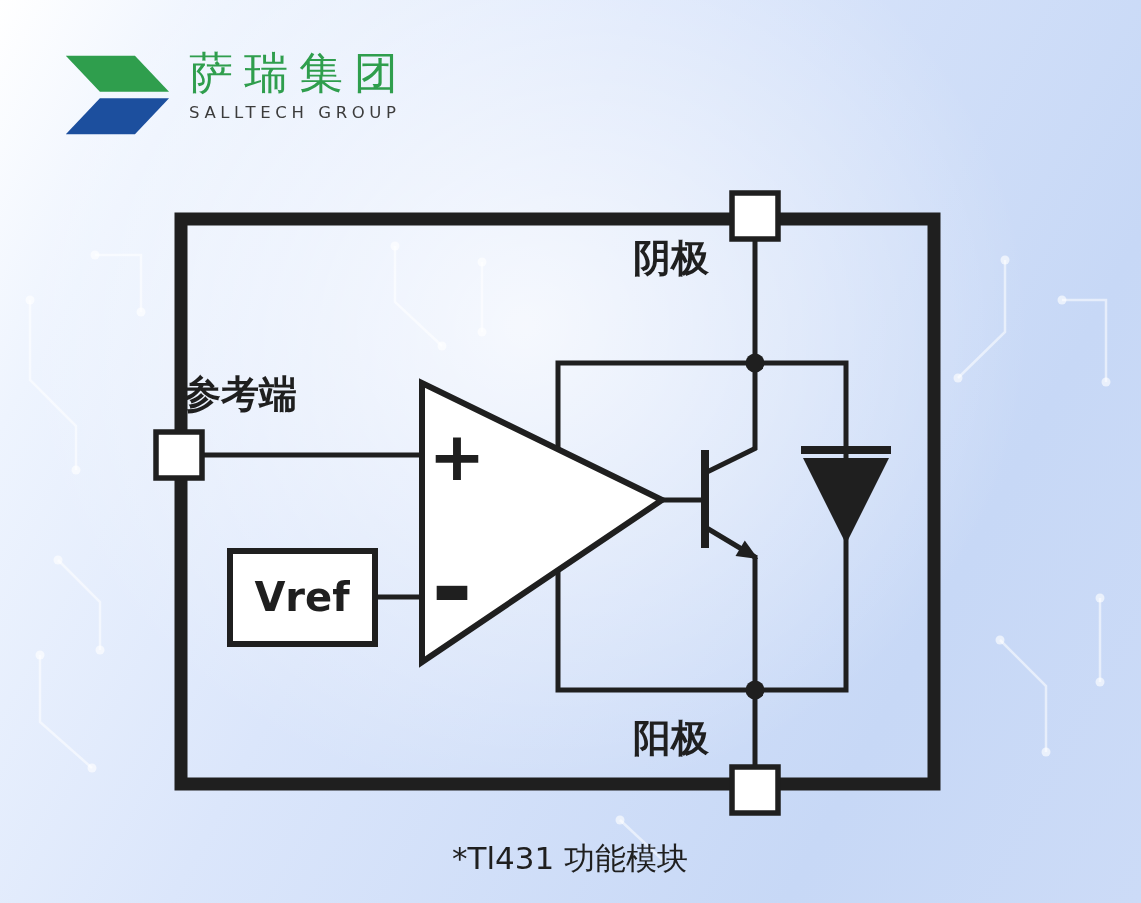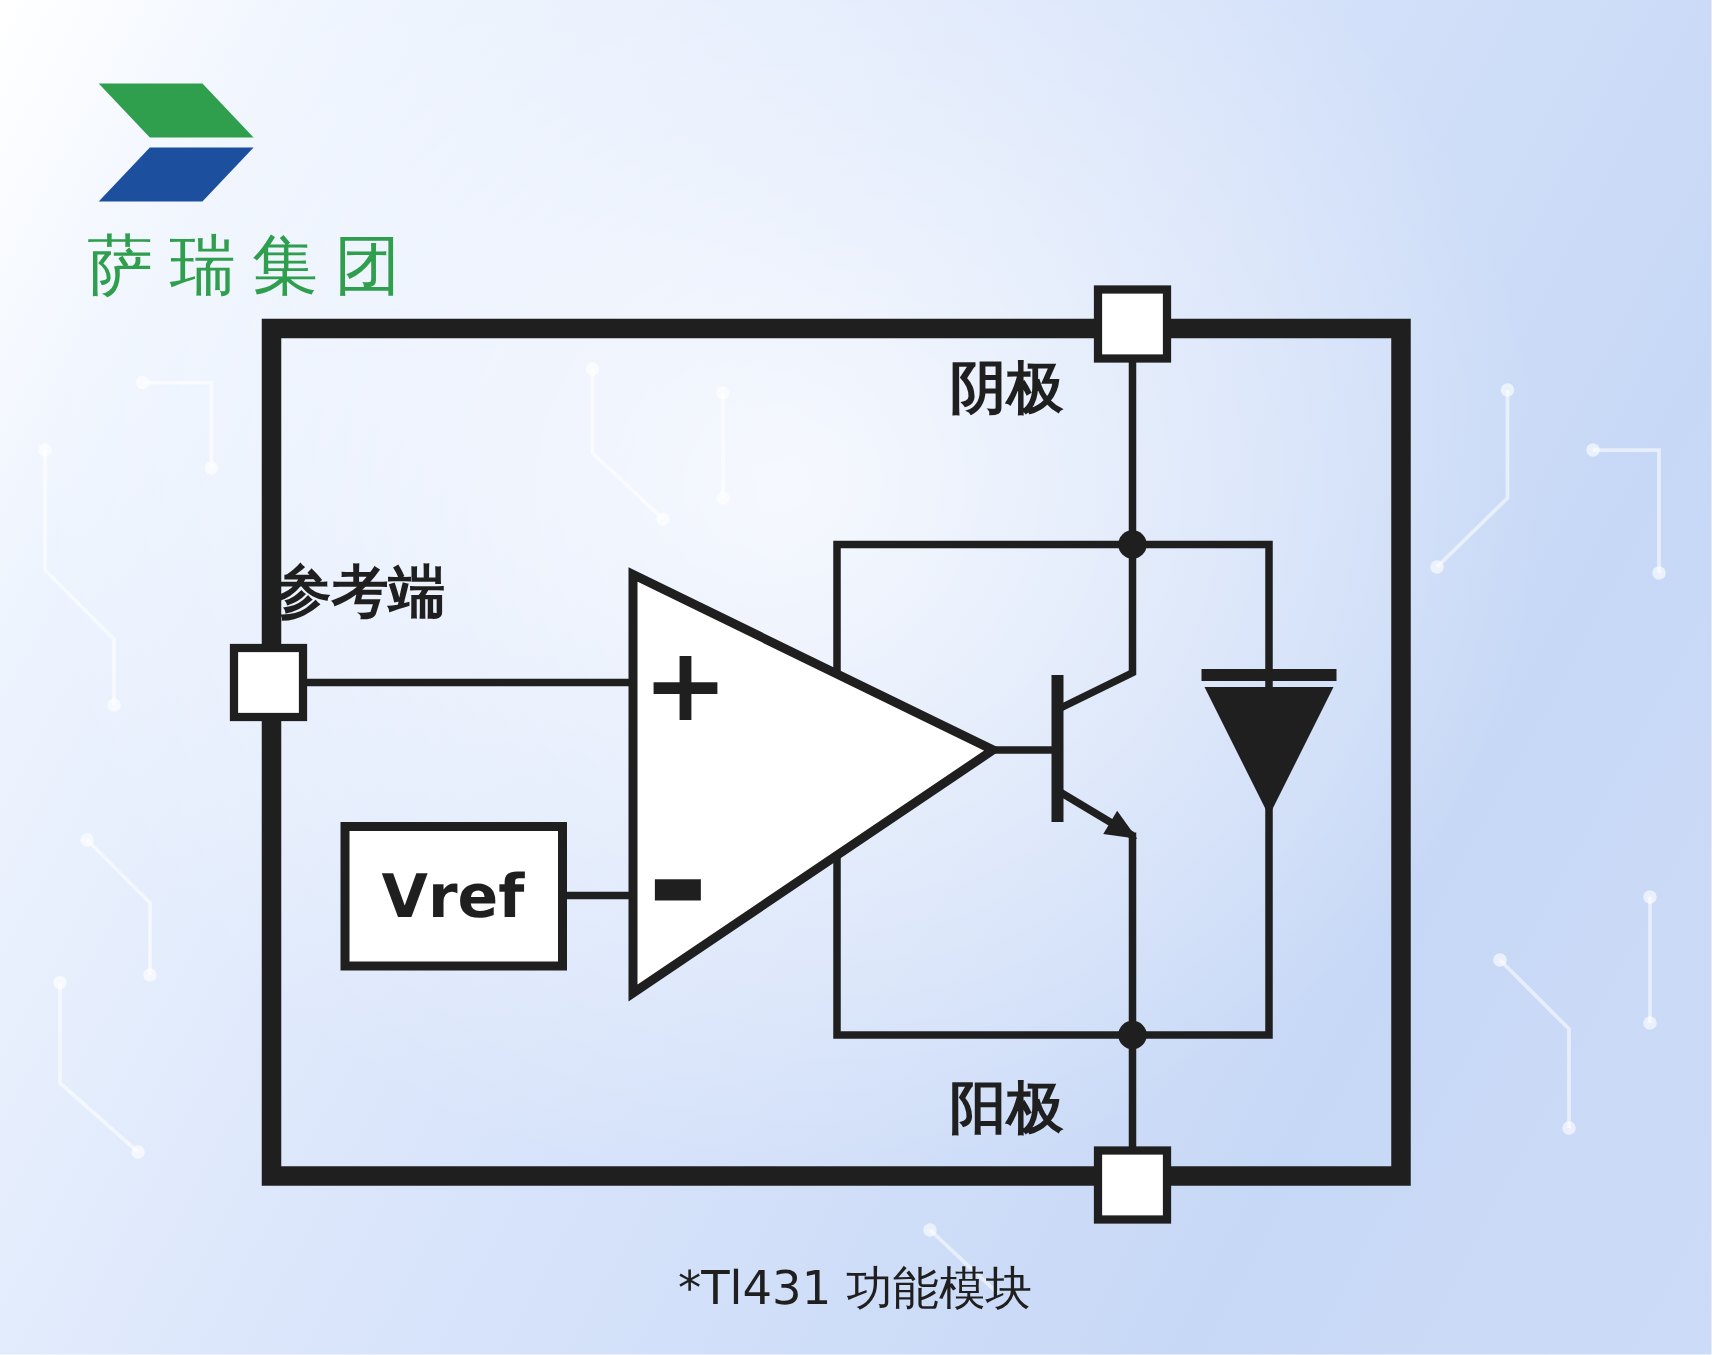--- a/index.html
+++ b/index.html
@@ -11,21 +11,21 @@
   body{
     width:1141px;height:903px;overflow:hidden;position:relative;
     font-family:"DejaVu Sans","Liberation Sans",sans-serif;
     background-image:
       radial-gradient(ellipse at 46% 36%, rgba(255,255,255,.75), rgba(255,255,255,0) 58%),
       linear-gradient(118deg,#ffffff 0%,#eef4fe 14%,#dbe6fb 40%,#c7d8f6 78%,#ccdbf7 100%);
   }
   .traces{position:absolute;inset:0;width:1141px;height:903px;}
   .traces polyline{stroke:rgba(255,255,255,.55);stroke-width:2.5;fill:none;}
   .traces circle{fill:rgba(255,255,255,.62);}
-  .logo{position:absolute;left:58px;top:50px;display:flex;align-items:flex-start;gap:15px;flex-direction:column;}
+  .logo{position:absolute;left:58px;top:50px;display:flex;align-items:flex-start;gap:15px;}
   .logo-mark{width:116px;height:90px;}
   .logo-green{fill:var(--logo-green,#2f9e4d);}
   .logo-blue{fill:var(--logo-blue,#1c4f9e);}
   .logo-cn{color:var(--logo-green,#2f9e4d);font-size:44px;line-height:1.05;letter-spacing:11px;font-weight:500;}
   .logo-en{color:#3c3c3c;font-size:16.5px;letter-spacing:4.6px;margin-top:7px;font-weight:500;}
   .diagram{position:absolute;inset:0;width:1141px;height:903px;}
   .wire{fill:none;stroke:var(--line,#1f1f1f);stroke-width:5;}
   .wire-thick{fill:none;stroke:var(--line,#1f1f1f);stroke-width:8;}
   .outer{fill:none;stroke:var(--line,#1f1f1f);stroke-width:13;}
   .whitebox{fill:#ffffff;stroke:var(--line,#1f1f1f);stroke-width:6;}
@@ -75,20 +75,21 @@
     <circle cx="620" cy="820" r="4.5"></circle>
 </svg>
 
 <header class="logo">
   <svg class="logo-mark" viewBox="55 50 120 95" aria-hidden="true">
     <polygon class="logo-green" points="62,56 135,56 171,94 98,94"></polygon>
     <polygon class="logo-blue" points="98,101 171,101 135,139 62,139"></polygon>
   </svg>
   <div class="logo-text">
     <div class="logo-cn">萨瑞集团</div>
+    <div class="logo-en">SALLTECH GROUP</div>
   </div>
 </header>
 
 <svg class="diagram" viewBox="0 0 1141 903">
 
   <rect class="wire" x="558" y="363" width="288" height="327"></rect>
 
   <line class="wire" x1="755" y1="216" x2="755" y2="450"></line>
   <line class="wire" x1="705" y1="473" x2="756" y2="448"></line>
   <line class="wire" x1="659" y1="500" x2="705" y2="500"></line>

